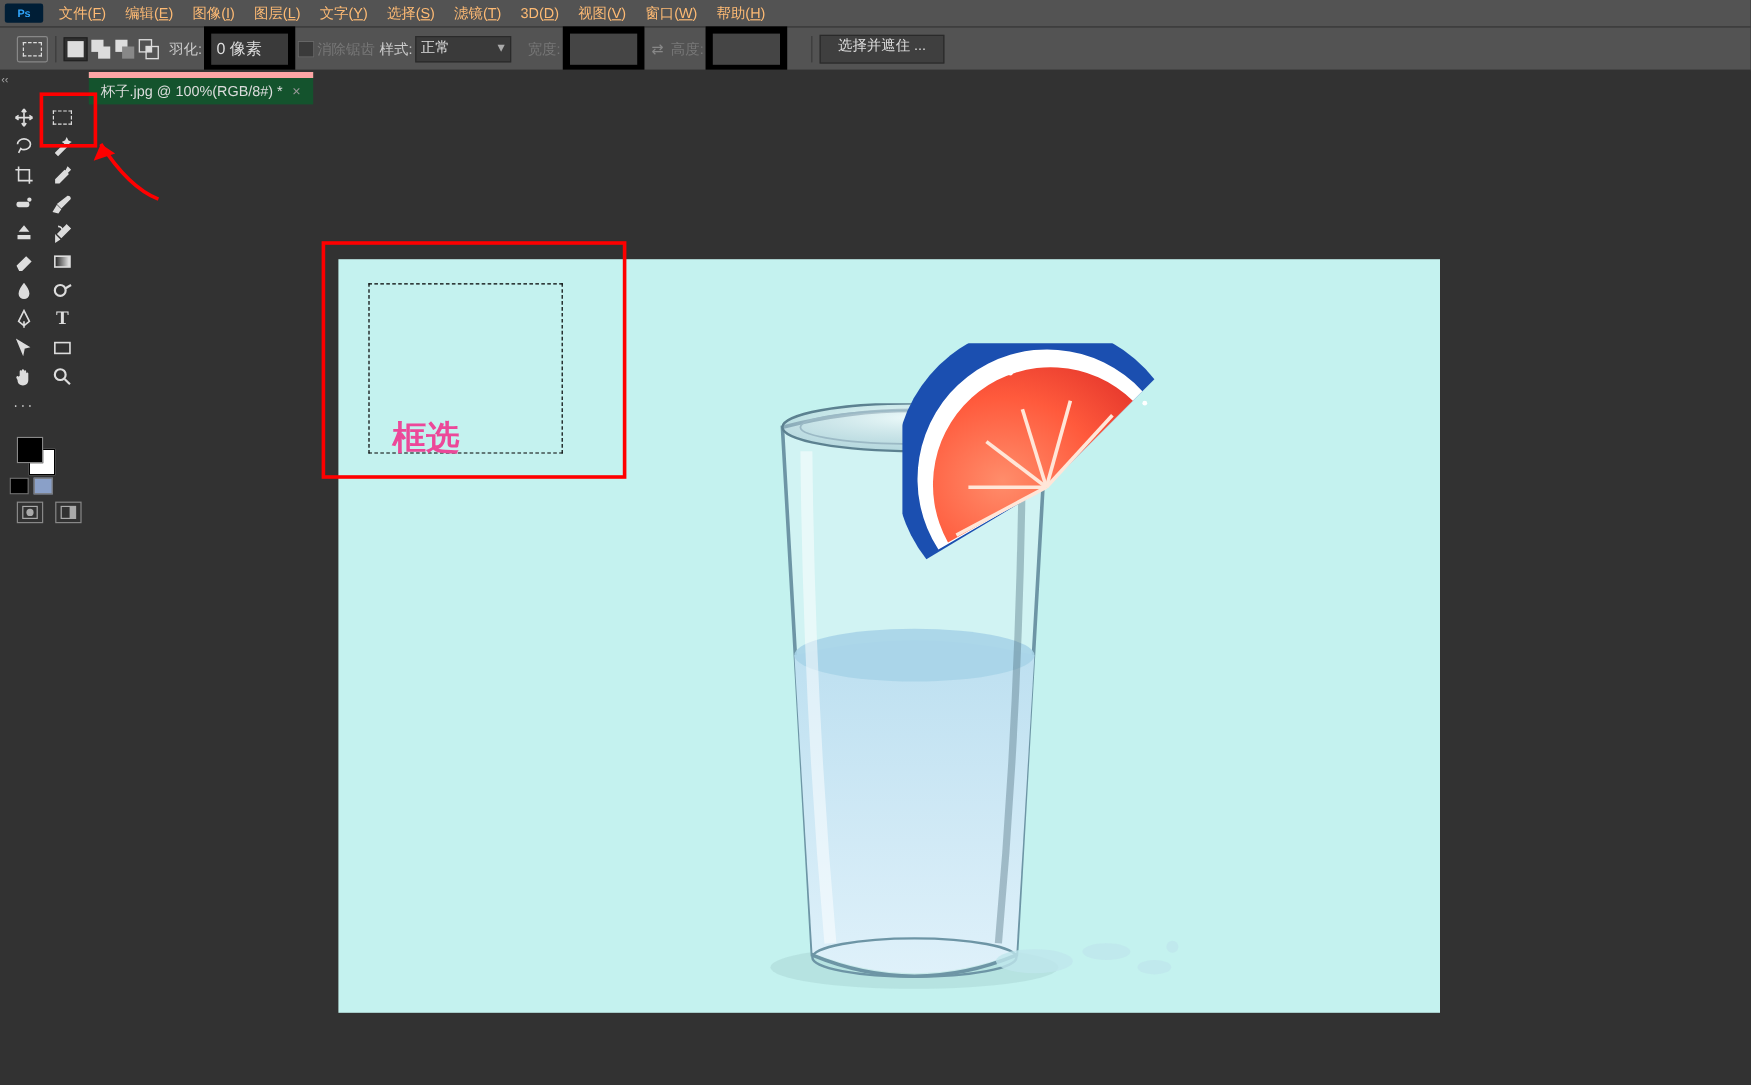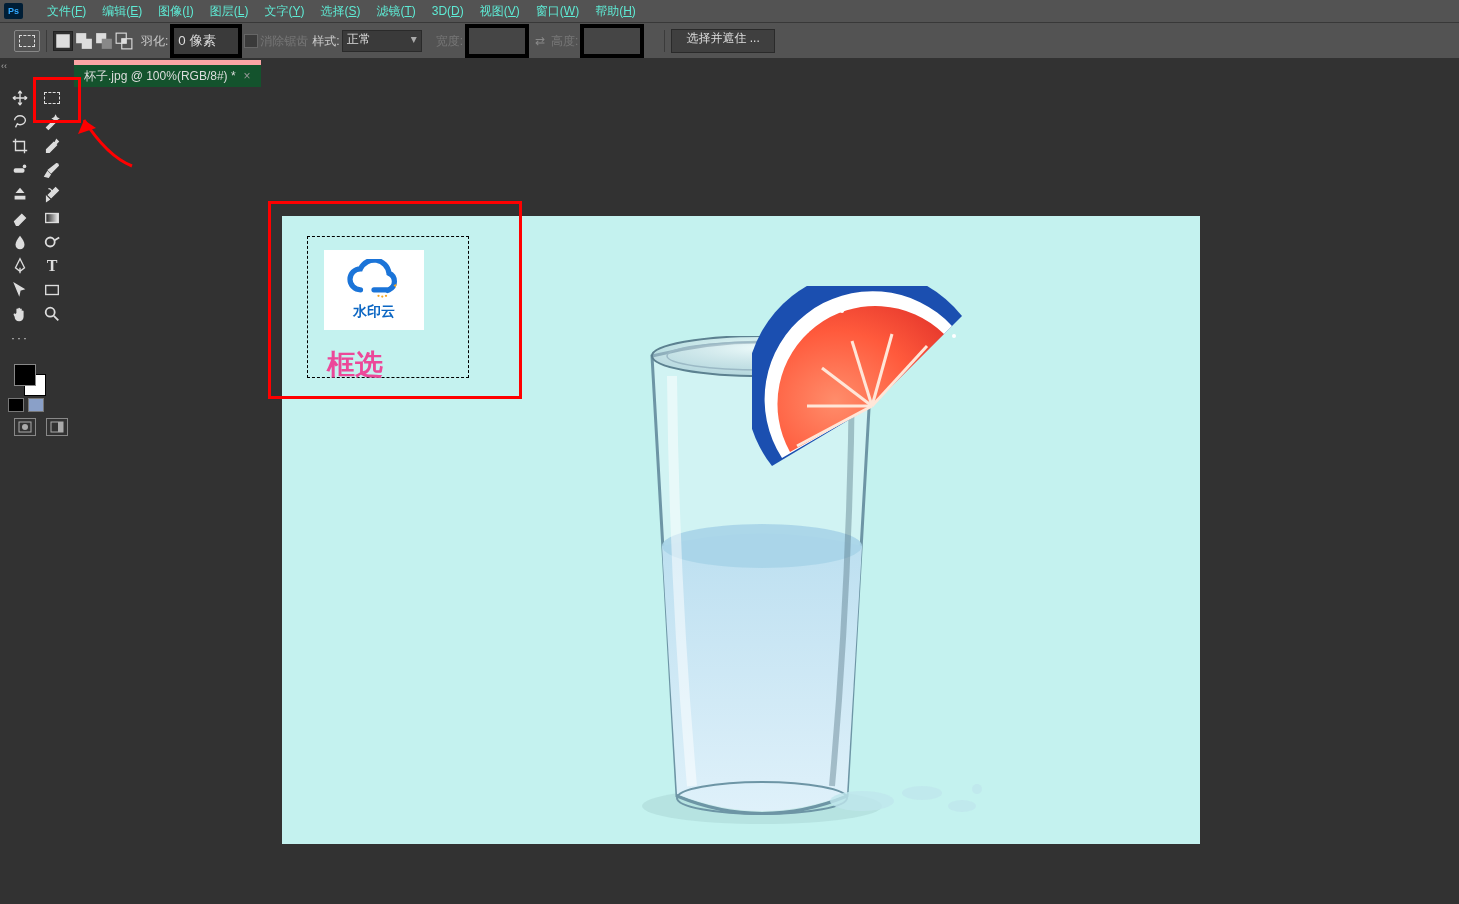--- a/index.html
+++ b/index.html
@@ -1,26 +1,26 @@
 <!DOCTYPE html>
 <html><head>
 <meta charset="utf-8">
 <style>
 html,body{margin:0;padding:0;width:1459px;height:904px;background:#323232;font-family:"Microsoft YaHei",Arial,sans-serif;font-size:12px;color:#ccc;overflow:hidden;user-select:none}
 .menubar{height:22px;background:#535353;display:flex;align-items:center;padding-left:4px}
-.ps-logo{width:19px;height:16px;background:#001e36;color:#31a8ff;font-size:9px;font-weight:bold;display:flex;align-items:center;justify-content:center;margin-right:16px;border-radius:2px}
-.menu-item{padding:2px 8px;color:#5eead4;cursor:default}
+.ps-logo{width:32px;height:16px;background:#001e36;color:#31a8ff;font-size:9px;font-weight:bold;display:flex;align-items:center;justify-content:center;margin-right:5px;border-radius:2px}
+.menu-item{padding:2px 8px;color:#fdba74;cursor:default}
 .menu-item .ul{text-decoration:underline}
 .optbar{height:36px;background:#535353;border-top:1px solid #383838;border-bottom:1px solid #2a2a2a;display:flex;align-items:center;padding-left:14px;gap:2px}
 .opt-sel-icon{width:24px;height:20px;border:1px solid #888;border-radius:2px;display:flex;align-items:center;justify-content:center}
 .dashed-rect{width:14px;height:10px;border:1px dashed #ddd}
 .opt-mode{width:18px;height:18px;display:flex;align-items:center;justify-content:center;color:#ddd}
 .opt-mode.active{background:#2f2f2f;border:1px solid #222}
 .opt-label{color:#ccc;margin-left:6px}
-.opt-input{background:#3a3a3a;border:4px solid #000000;color:#ddd;height:18px;padding:4px 4px;width:56px}
+.opt-input{background:#3a3a3a;border:6px solid #000000;color:#ddd;height:18px;padding:4px 4px;width:56px}
 .opt-check{width:12px;height:12px;border:1px solid #666;background:#3a3a3a}
 .opt-dim{color:#777}
 .opt-select{background:#3a3a3a;border:1px solid #2a2a2a;color:#ddd;height:20px;width:70px;padding:0 4px;position:relative}
 .opt-select:after{content:"▾";position:absolute;right:4px;top:1px;color:#aaa}
 .opt-btn{background:#3f3f3f;border:1px solid #2a2a2a;color:#ddd;height:22px;padding:0 14px;display:flex;}
 .swap-icon{width:18px;height:18px;color:#888;display:flex;align-items:center;justify-content:center}
 .workspace{position:absolute;left:0;top:58px;right:0;bottom:0;background:#323232}
 .doc-tab{position:absolute;left:74px;top:2px;height:22px;background:#14532d;border-top:5px solid #fca5a5;padding:0 10px;display:flex;align-items:center;color:#ddd}
 .doc-tab .x{margin-left:8px;color:#999}
 .tool-col{position:absolute;top:28px;width:32px;display:flex;flex-direction:column;align-items:center;gap:0}
@@ -257,31 +257,20 @@
           <rect x="1" y="1" width="12" height="10" stroke="#aaa" fill="none"></rect>
           <rect x="8" y="1" width="5" height="10" fill="#aaa"></rect>
         </svg>
       </div>
   </div>
 
   <div class="canvas">
 
     <div class="marq"></div>
 
-    <div class="wm">
-      <svg viewBox="0 0 80 50">
-        <path d="M22 38a14 14 0 010-28 20 20 0 0138 6 12 12 0 010 22H40" fill="none" stroke="#1b74d8" stroke-width="7" stroke-linecap="round"></path>
-        <path d="M58 40l8-8" stroke="#1b74d8" stroke-width="5" stroke-linecap="round"></path>
-        <path d="M66 32l4-2-1 5z" fill="#f5a623"></path>
-        <circle cx="46" cy="46" r="1.5" fill="#f5a623"></circle>
-          <circle cx="51" cy="47" r="1.5" fill="#f5a623"></circle>
-          <circle cx="56" cy="46" r="1.5" fill="#f5a623"></circle>
-      </svg>
-      <div class="wm-text">水印云</div>
-    </div>
 
     <svg class="glass" viewBox="0 0 280 490">
       <defs>
         <linearGradient id="water" x1="0" y1="0" x2="0" y2="1">
           <stop offset="0" stop-color="#bcdff0"></stop>
             <stop offset="1" stop-color="#dff1fa"></stop>
         </linearGradient>
         <radialGradient id="glassrim" cx="0.5" cy="0.3" r="0.8">
           <stop offset="0" stop-color="#ffffff" stop-opacity="0.6"></stop>
             <stop offset="1" stop-color="#7fa8b8" stop-opacity="0.4"></stop>

